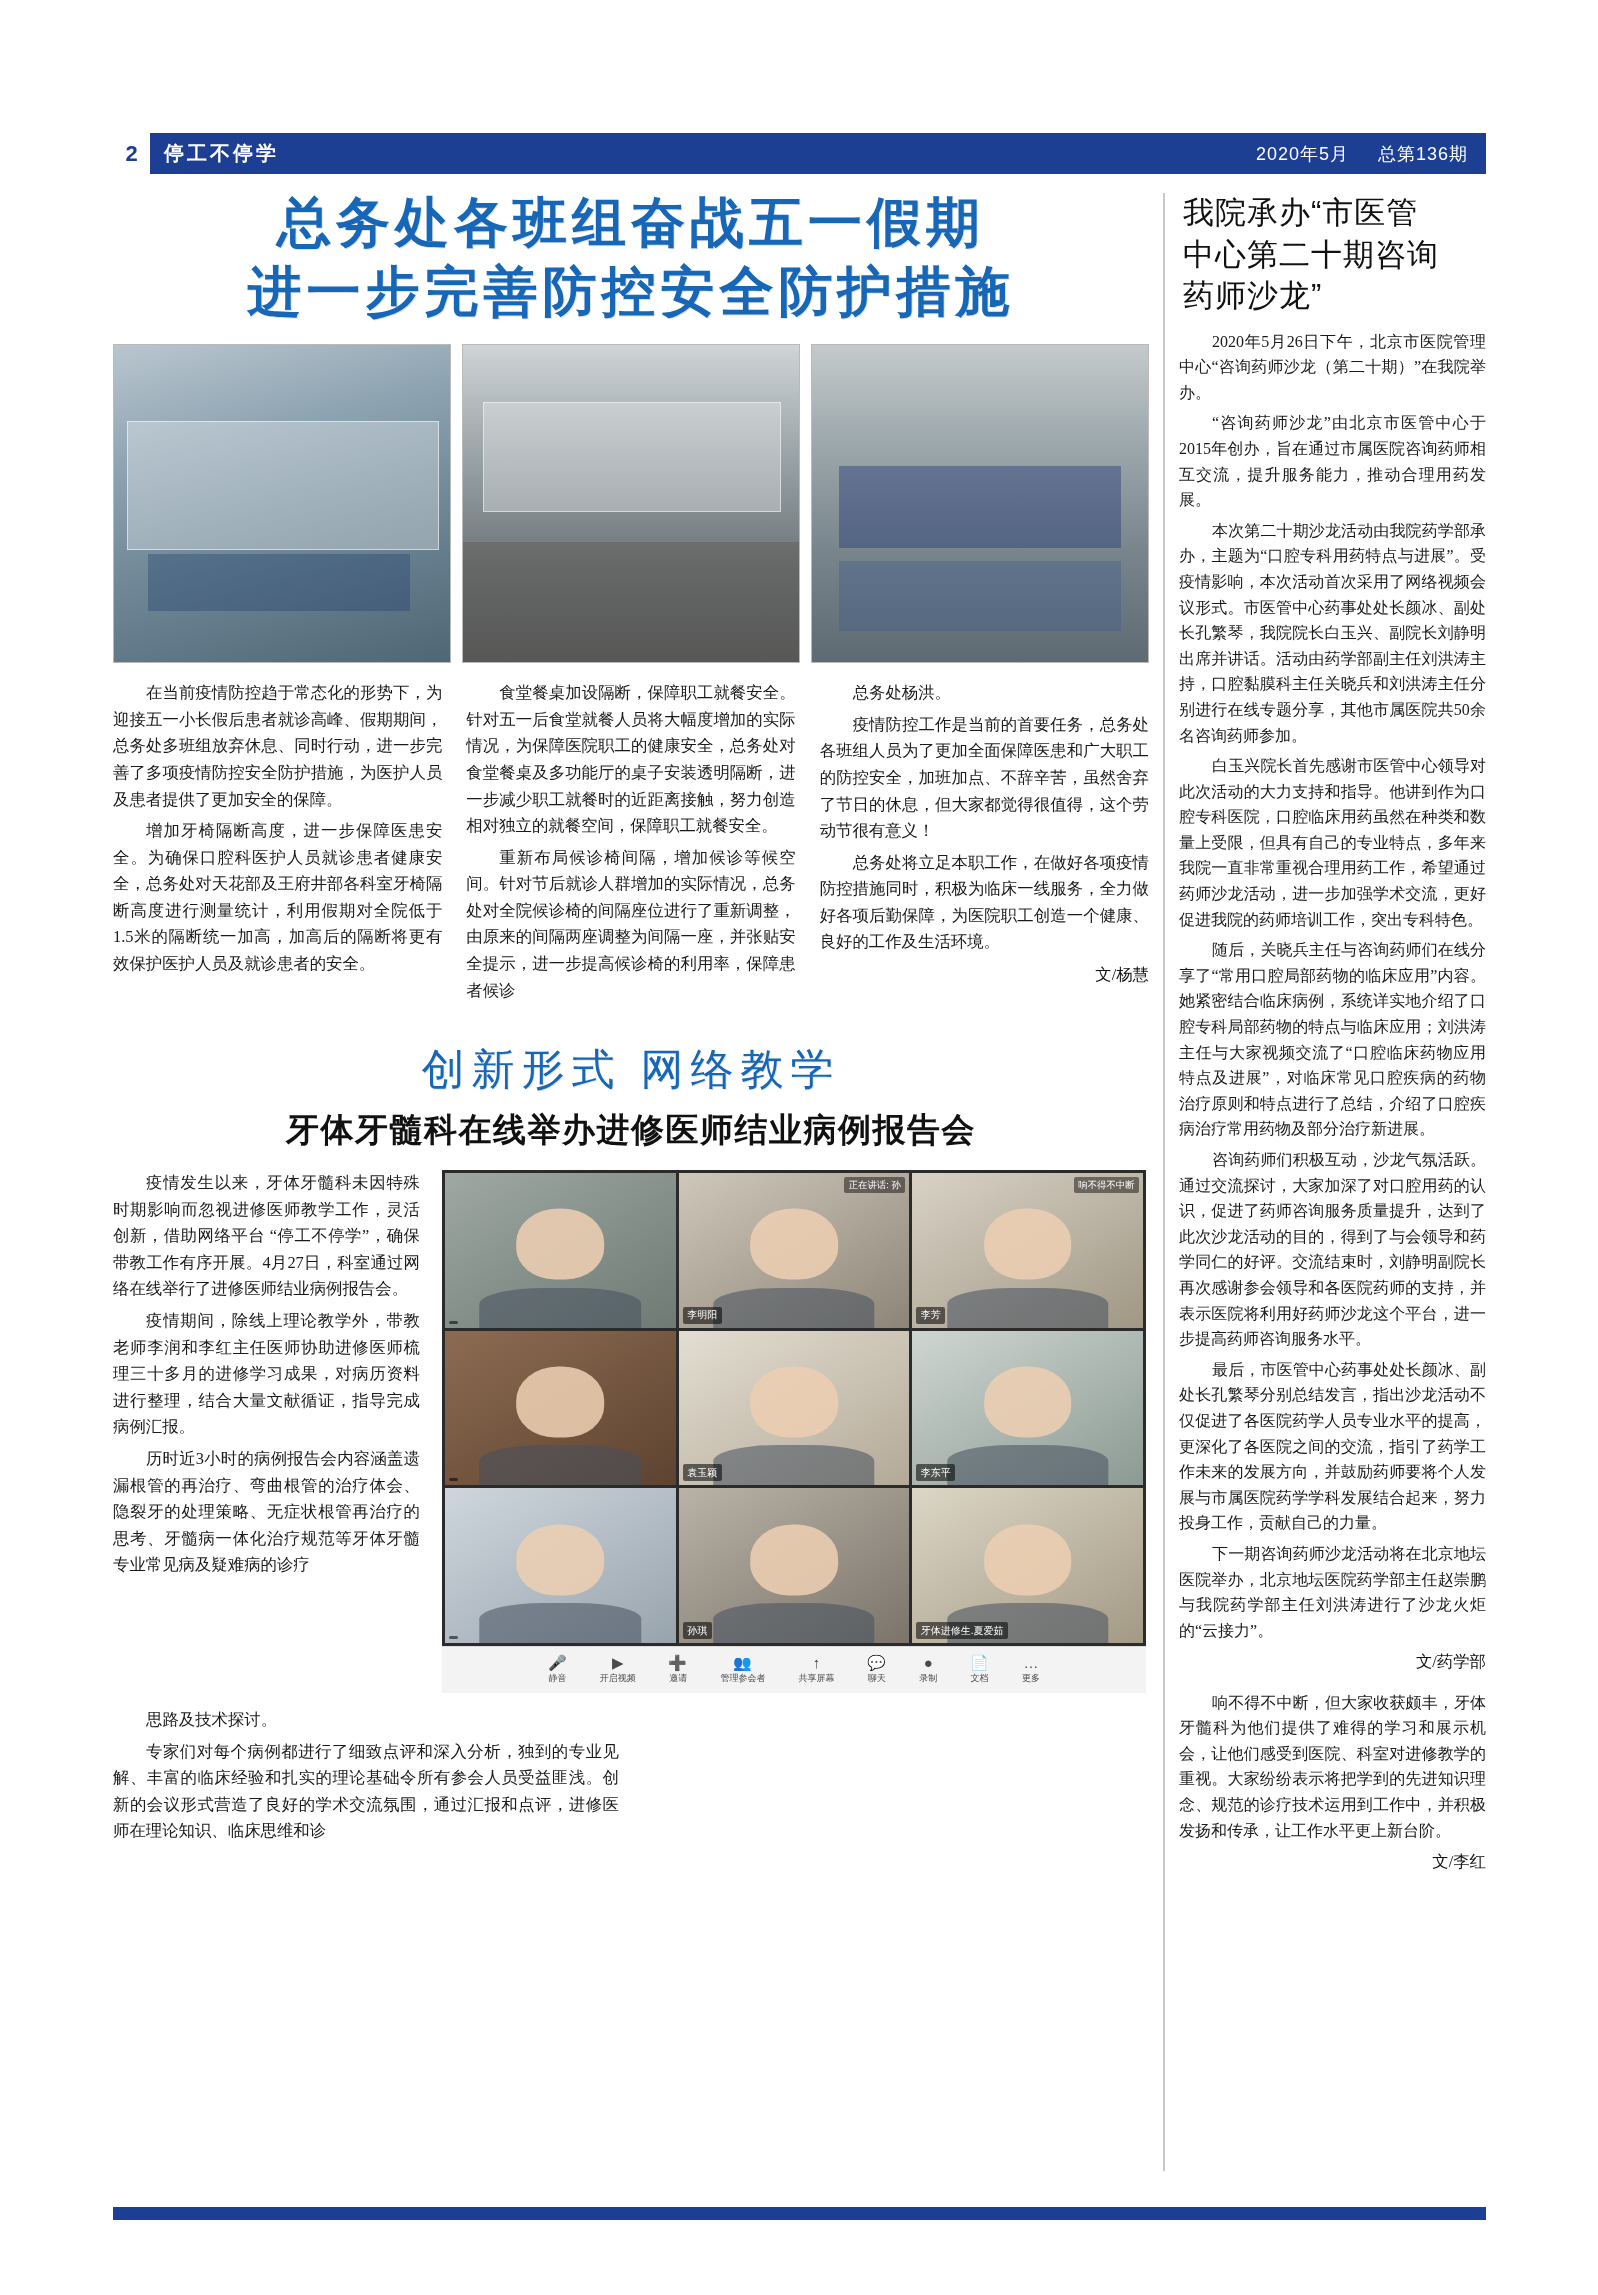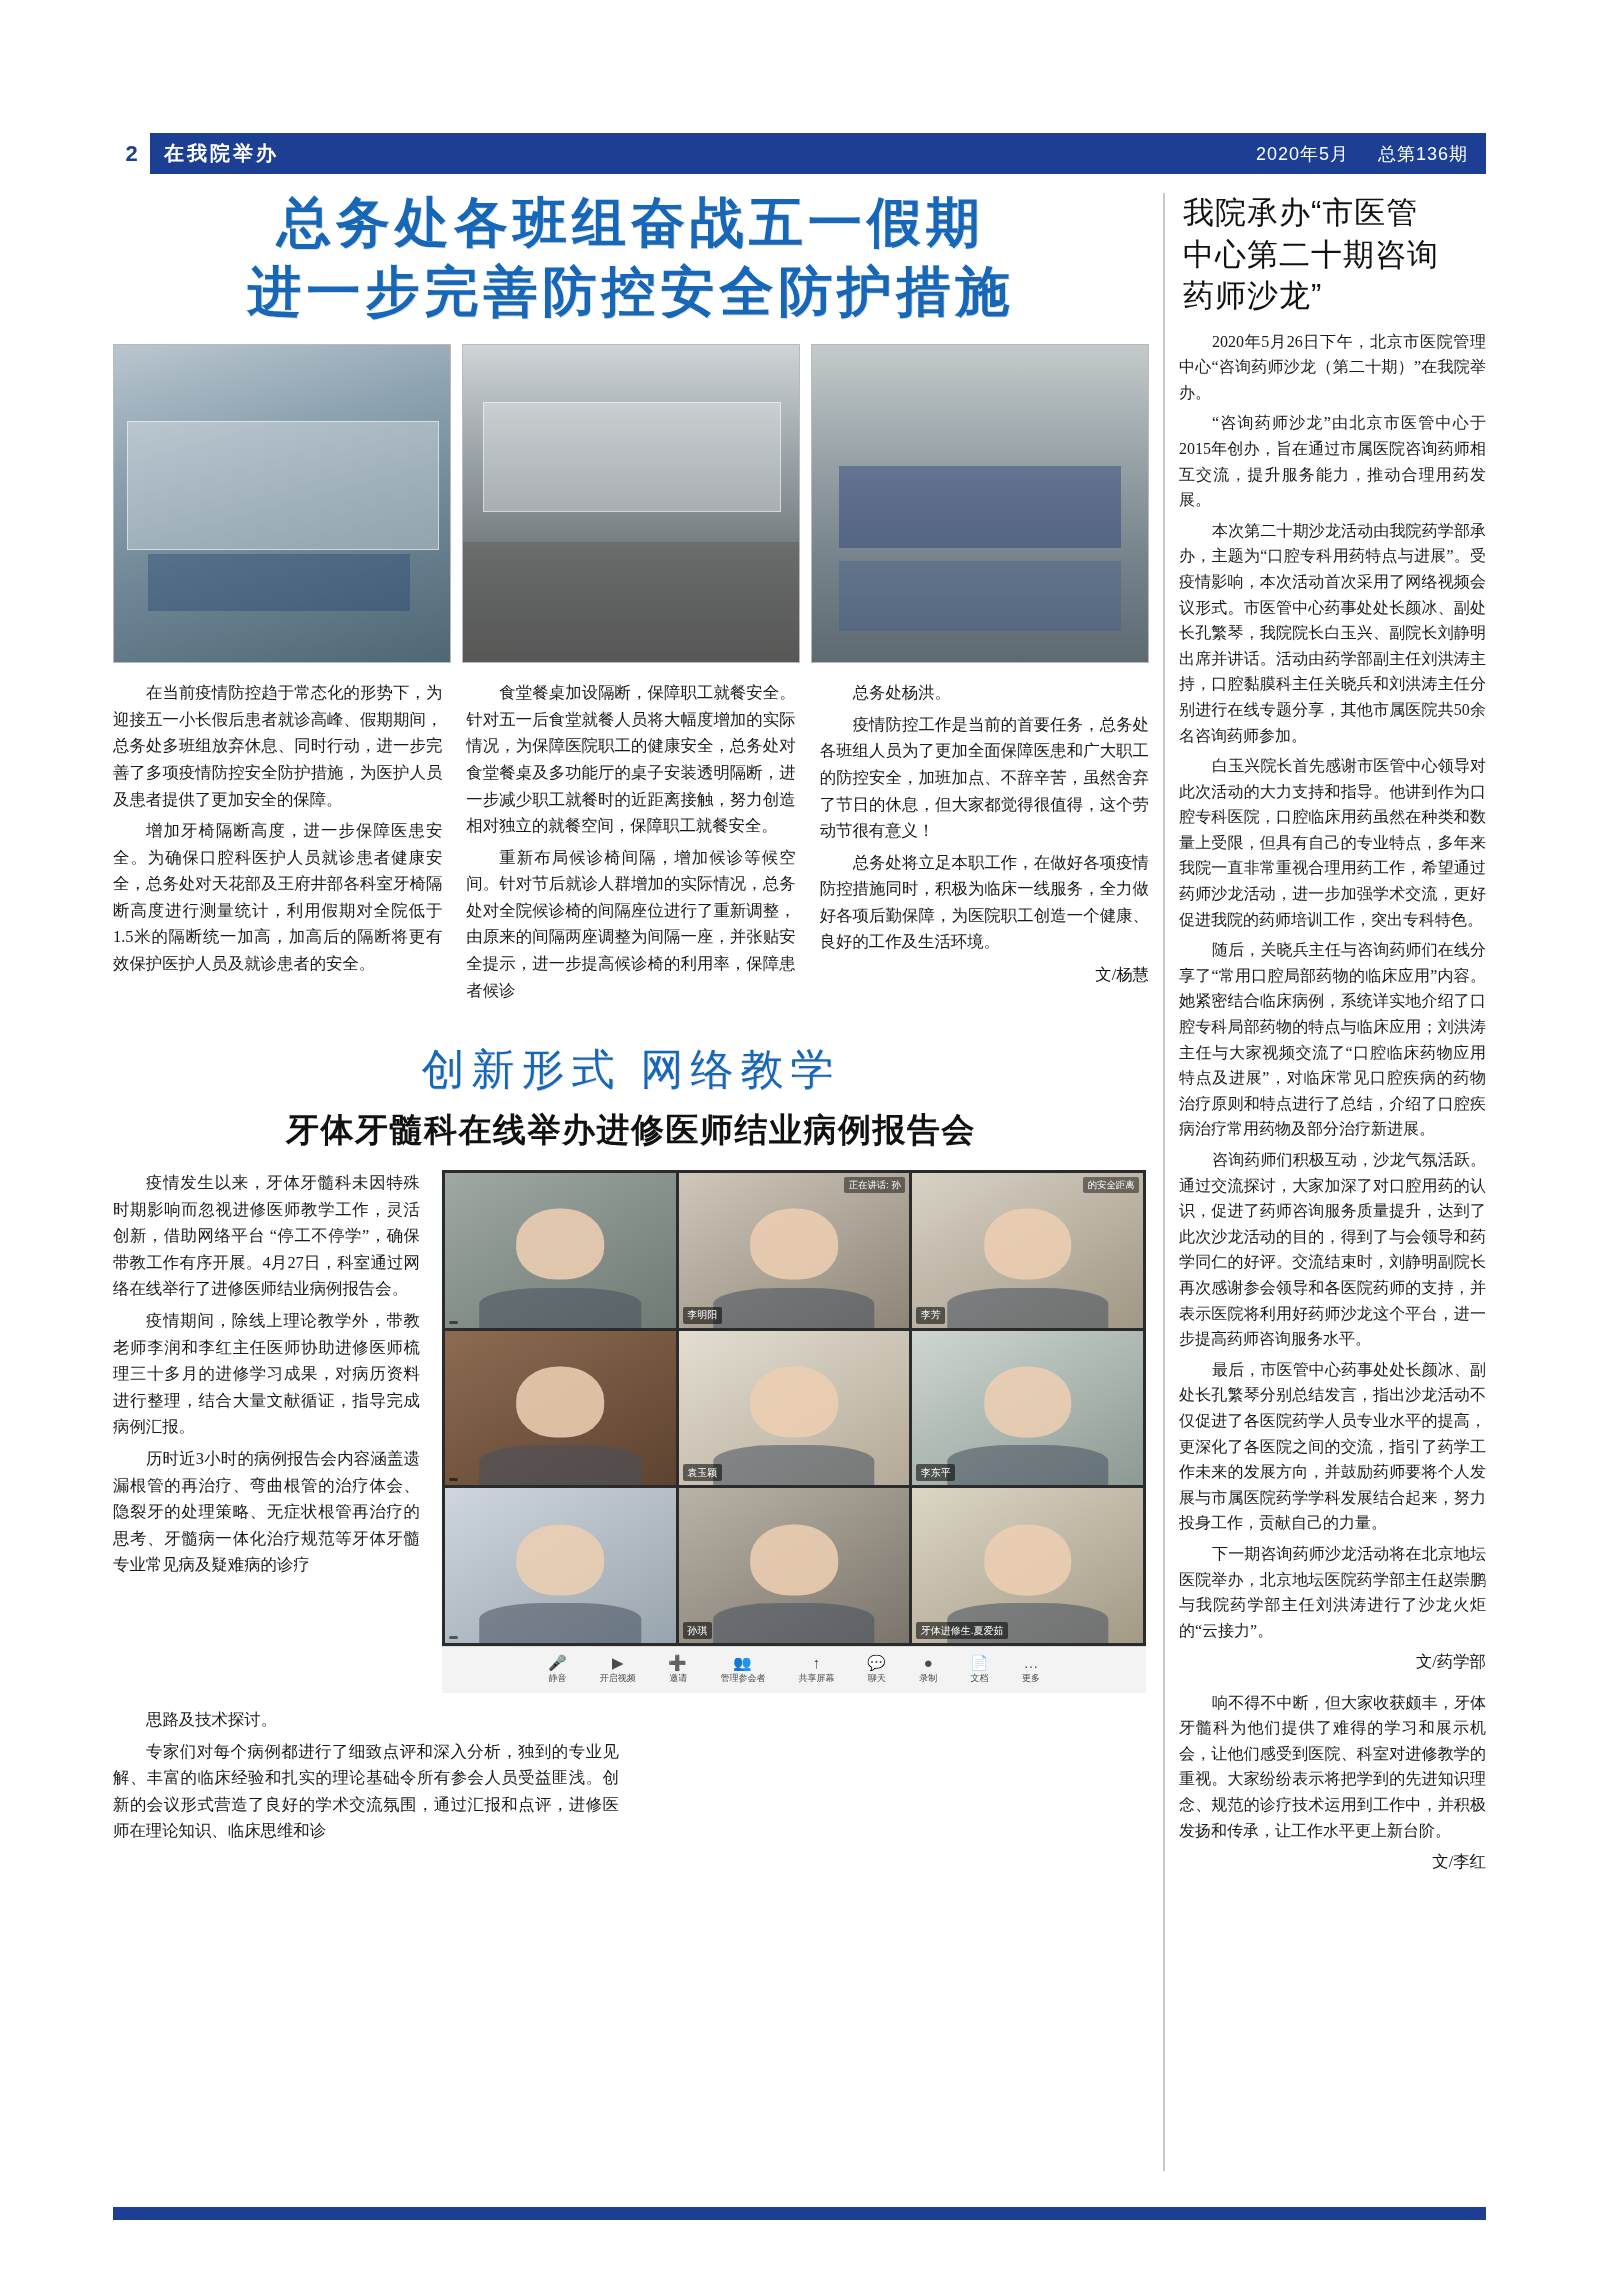--- a/index.html
+++ b/index.html
@@ -305,21 +305,21 @@
     background: #1c3f94;
   }
 </style>
 </head>
 <body>
 
 <div class="page">
 
   <div class="masthead">
     <div class="pagenum">2</div>
-    <div class="section-title">在我院举办</div>
+    <div class="section-title">停工不停学</div>
     <div class="issue">
       <span>2020年5月</span>
       <span>总第136期</span>
     </div>
   </div>
 
   <div class="content">
 
     <div class="vrule"></div>
 
@@ -384,21 +384,21 @@
               </div>
               <div class="cell c2">
                 <div class="face"></div>
                 <div class="torso"></div>
                 <div class="tagr">正在讲话: 孙</div>
                 <div class="tag">李明阳</div>
               </div>
               <div class="cell c3">
                 <div class="face"></div>
                 <div class="torso"></div>
-                <div class="tagr">的安全距离</div>
+                <div class="tagr">响不得不中断</div>
                 <div class="tag">李芳</div>
               </div>
               <div class="cell c4">
                 <div class="face"></div>
                 <div class="torso"></div>
                 <div class="tag"></div>
               </div>
               <div class="cell c5">
                 <div class="face"></div>
                 <div class="torso"></div>

